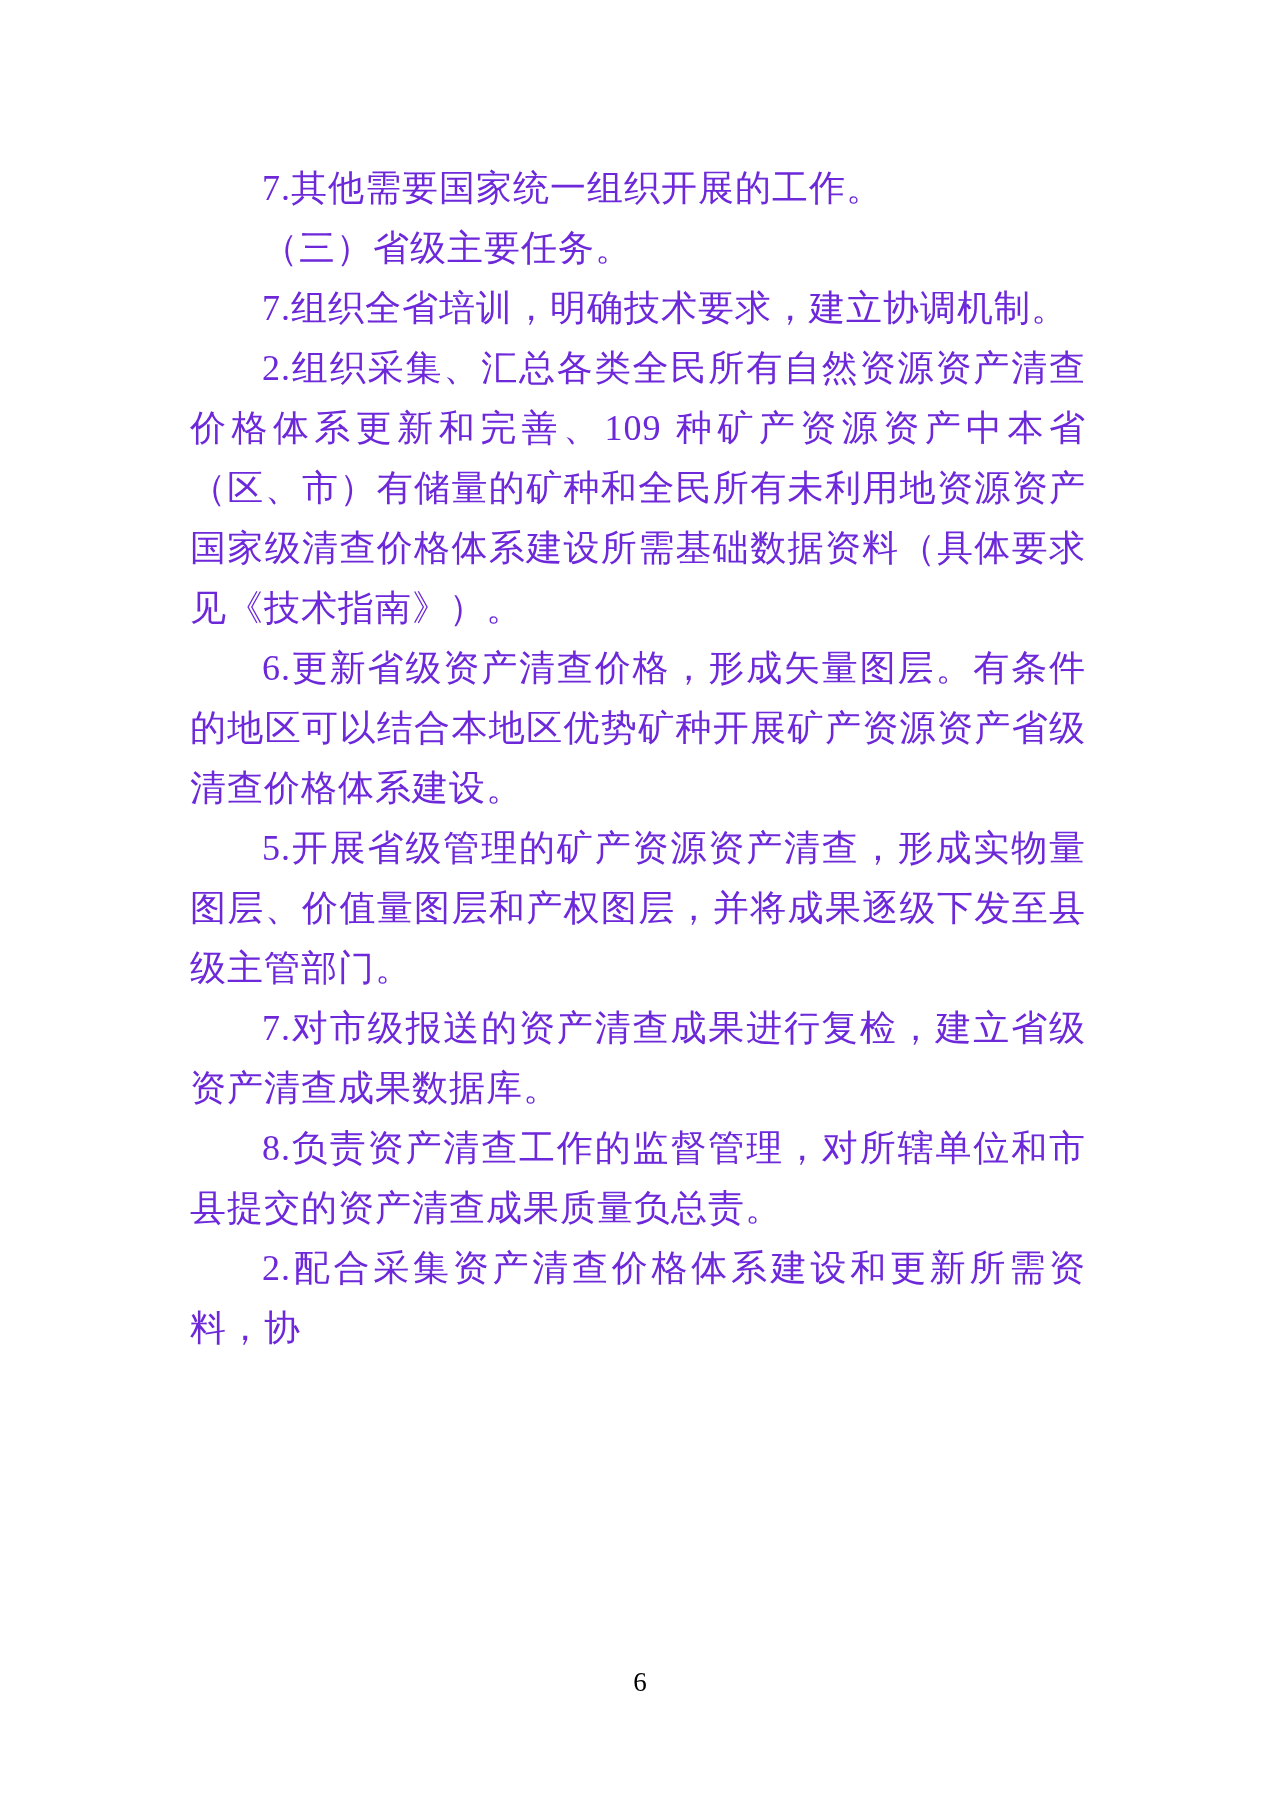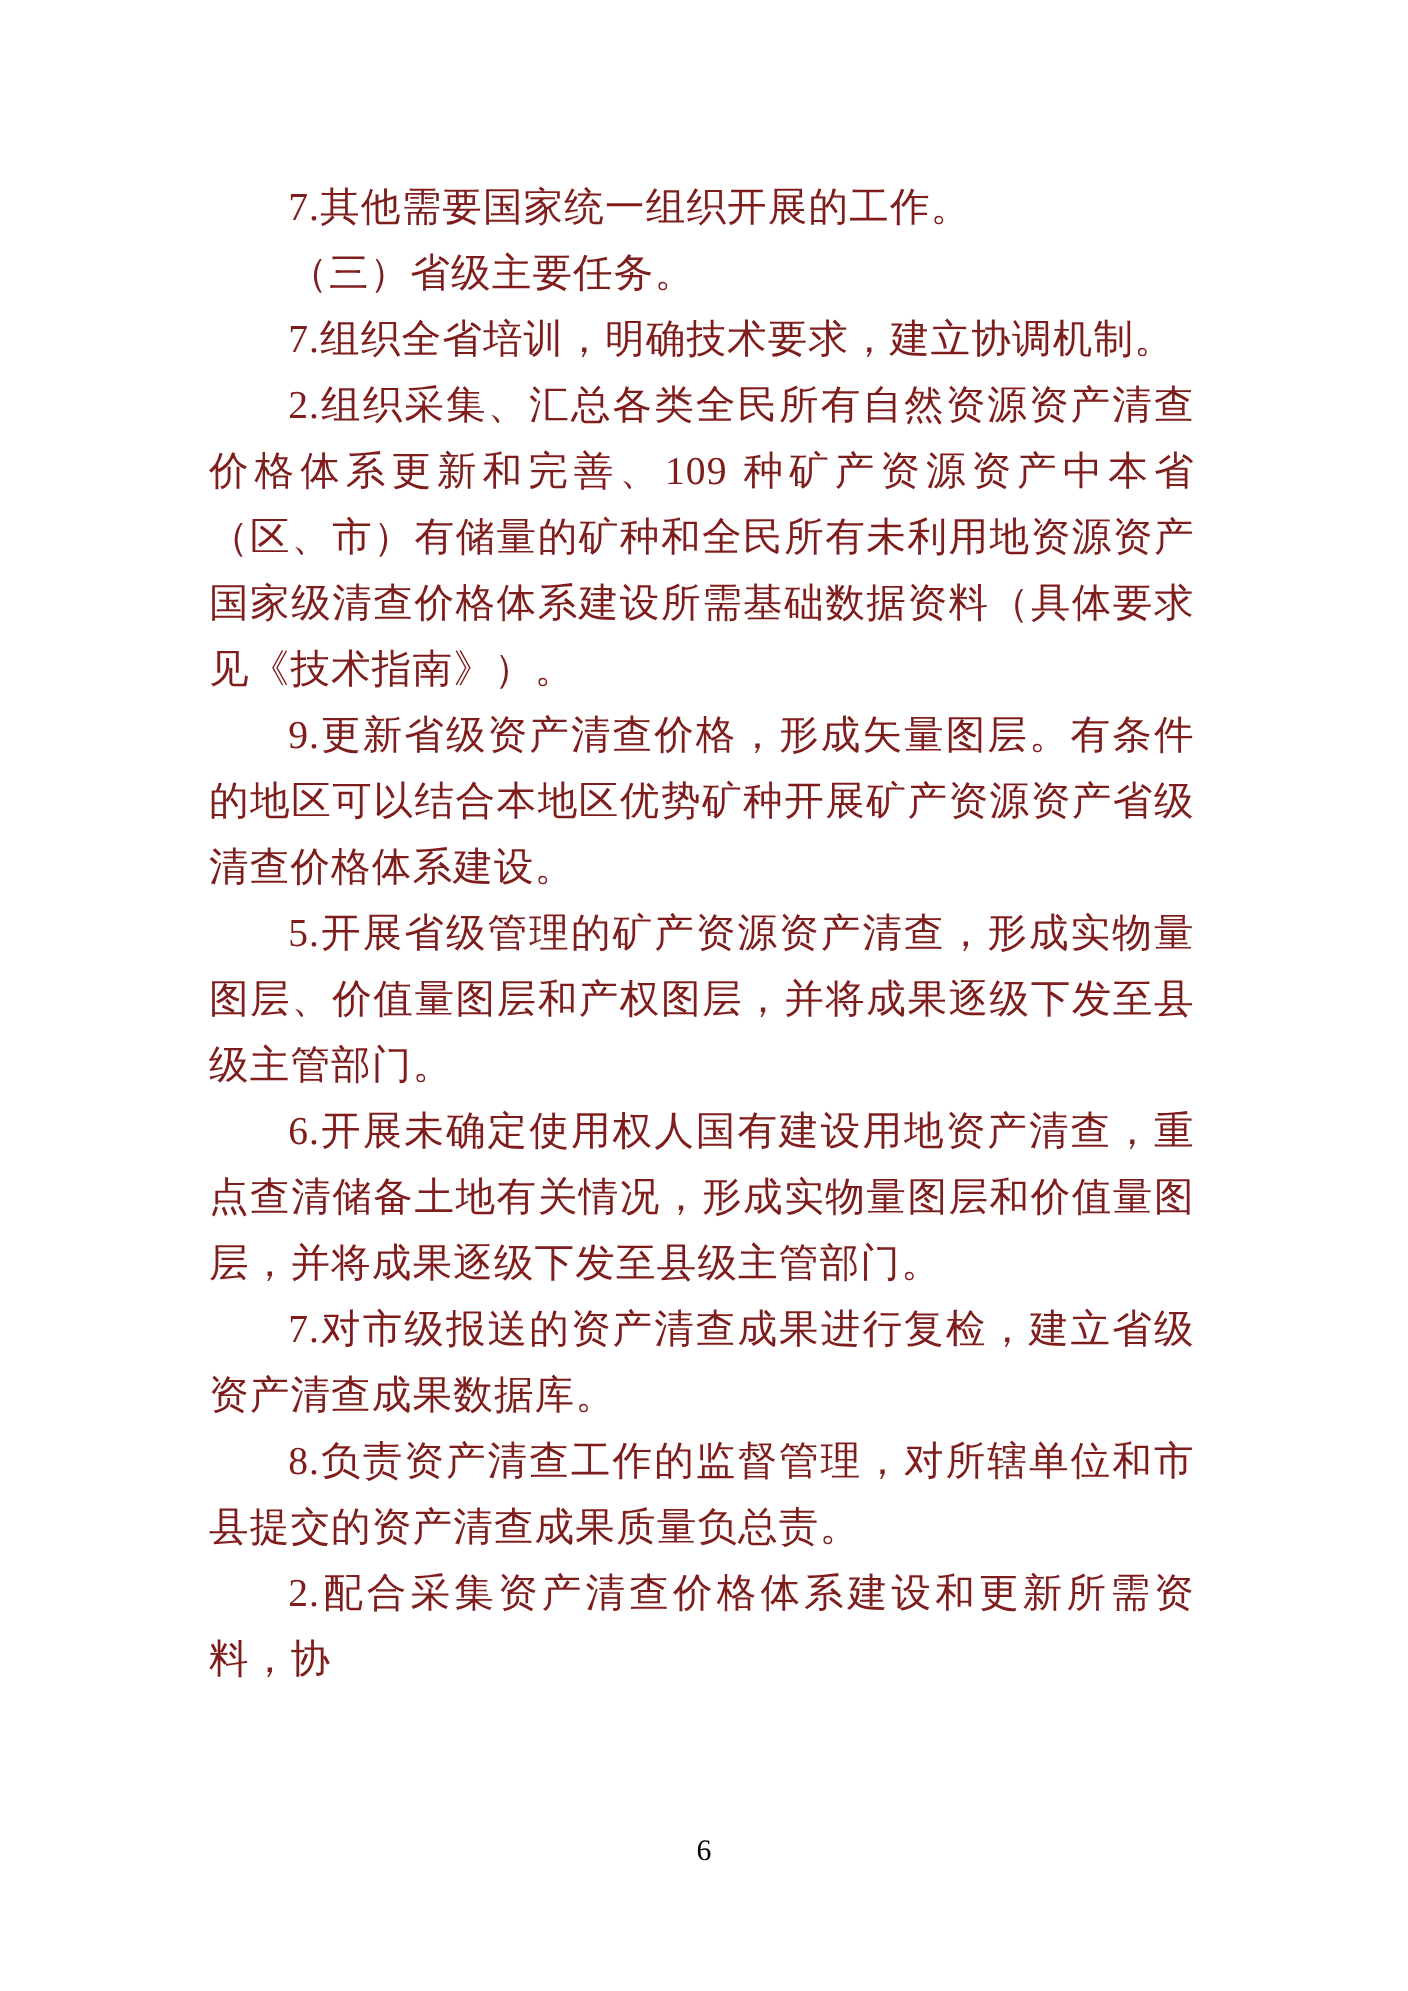--- a/index.html
+++ b/index.html
@@ -25,21 +25,21 @@
   .text-block p {
     margin: 0;
     padding: 0;
     font-size: 36px;
     line-height: 60px;
     letter-spacing: 1px;
     text-align: justify;
     text-justify: inter-ideograph;
     text-indent: 2em;
     word-break: break-all;
-    color: #7f1d1d;
+    color: #6d28d9;
   }
   .text-block p.heading {
     font-weight: 400;
   }
   .page-number {
     position: absolute;
     left: 0;
     top: 1666px;
     width: 100%;
     text-align: center;
@@ -51,21 +51,20 @@
 </style>
 </head>
 <body>
 
 <div class="page">
   <div class="text-block" id="text-block">
       <p>7.其他需要国家统一组织开展的工作。</p>
       <p class="heading">（三）省级主要任务。</p>
       <p>7.组织全省培训，明确技术要求，建立协调机制。</p>
       <p>2.组织采集、汇总各类全民所有自然资源资产清查价格体系更新和完善、109 种矿产资源资产中本省（区、市）有储量的矿种和全民所有未利用地资源资产国家级清查价格体系建设所需基础数据资料（具体要求见《技术指南》）。</p>
-      <p>9.更新省级资产清查价格，形成矢量图层。有条件的地区可以结合本地区优势矿种开展矿产资源资产省级清查价格体系建设。</p>
+      <p>6.更新省级资产清查价格，形成矢量图层。有条件的地区可以结合本地区优势矿种开展矿产资源资产省级清查价格体系建设。</p>
       <p>5.开展省级管理的矿产资源资产清查，形成实物量图层、价值量图层和产权图层，并将成果逐级下发至县级主管部门。</p>
-      <p>6.开展未确定使用权人国有建设用地资产清查，重点查清储备土地有关情况，形成实物量图层和价值量图层，并将成果逐级下发至县级主管部门。</p>
       <p>7.对市级报送的资产清查成果进行复检，建立省级资产清查成果数据库。</p>
       <p>8.负责资产清查工作的监督管理，对所辖单位和市县提交的资产清查成果质量负总责。</p>
       <p>2.配合采集资产清查价格体系建设和更新所需资料，协</p>
     </div>
   <div class="page-number">6</div>
 </div>
 
 </body></html>

